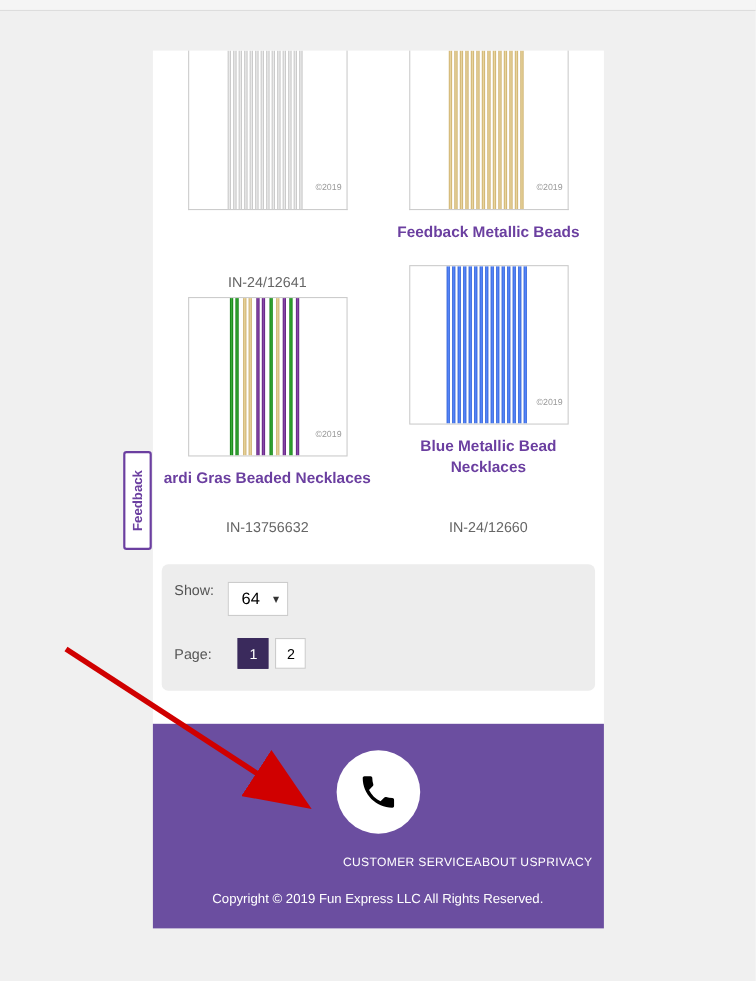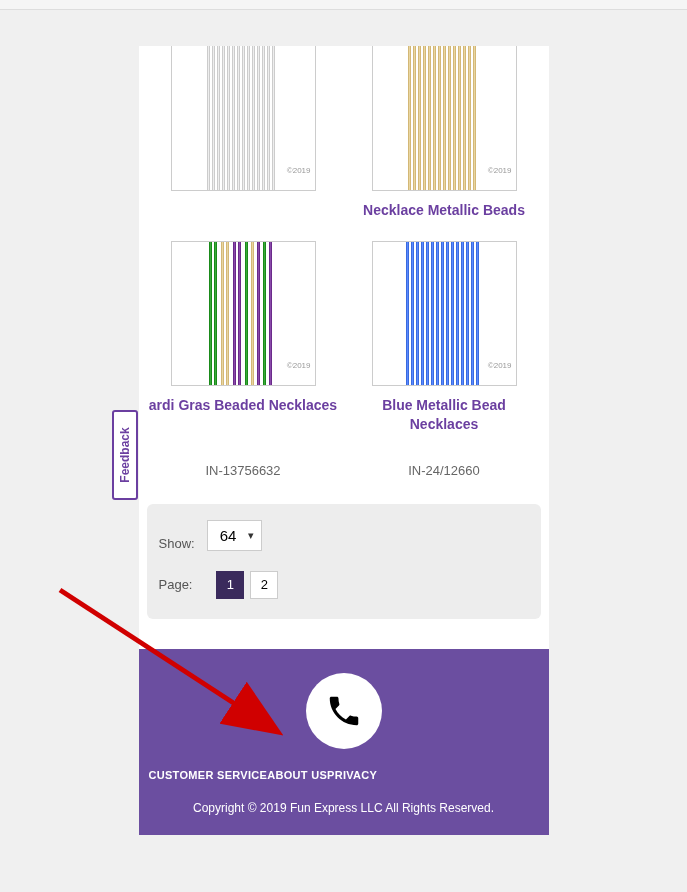--- a/index.html
+++ b/index.html
@@ -93,21 +93,21 @@
       margin-bottom: 6px;
     }
     .pagination-box {
       background: #ededed;
       border-radius: 6px;
       padding: 16px 12px 20px;
       margin: 0 8px 20px;
     }
     .show-row {
       display: flex;
-      align-items: flex-end;
+      align-items: flex-start;
       margin-bottom: 20px;
     }
     .show-label {
       font-size: 13px;
       color: #555;
       margin-right: 12px;
     }
     .show-select {
       padding: 6px 24px 6px 12px;
       font-size: 15px;
@@ -169,24 +169,24 @@
       height: 76px;
       background: #fff;
       border-radius: 50%;
       margin: 0 auto;
       display: flex;
       align-items: center;
       justify-content: center;
     }
     .footer-links {
       display: flex;
-      justify-content: flex-start;
+      justify-content: flex-end;
       margin-top: 20px;
       font-size: 11px;
-      font-weight: bold;
+      font-weight: normal;
       letter-spacing: 0.3px;
     }
     .footer-link {
       cursor: pointer;
     }
     .copyright {
       font-size: 12px;
       margin-top: 20px;
     }
     .feedback-tab {
@@ -266,24 +266,25 @@
           <div class="bead-strand gold-strand" style="left: 39px;"></div>
           <div class="bead-strand gold-strand" style="left: 44px;"></div>
           <div class="bead-strand gold-strand" style="left: 49px;"></div>
           <div class="bead-strand gold-strand" style="left: 54px;"></div>
           <div class="bead-strand gold-strand" style="left: 59px;"></div>
           <div class="bead-strand gold-strand" style="left: 64px;"></div>
           <div class="bead-strand gold-strand" style="left: 69px;"></div>
         </div>
         <span class="copyright-mark">©2019</span>
       </div>
-      <div class="product-title">Necklace Metallic Beads</div>
-    </div>
-
-    <div class="product-card">
+      <div class="product-title">Feedback Metallic Beads</div>
+    </div>
+
+    <div class="product-card">
+      <div class="product-sku">IN-24/12641</div>
       <div class="product-image">
         <div class="beads">
           <div class="bead-strand green-strand" style="left: 6px;"></div>
           <div class="bead-strand green-strand" style="left: 11px;"></div>
           <div class="bead-strand gold-strand" style="left: 18px;"></div>
           <div class="bead-strand gold-strand" style="left: 23px;"></div>
           <div class="bead-strand purple-strand" style="left: 30px;"></div>
           <div class="bead-strand purple-strand" style="left: 35px;"></div>
           <div class="bead-strand green-strand" style="left: 42px;"></div>
           <div class="bead-strand gold-strand" style="left: 48px;"></div>

